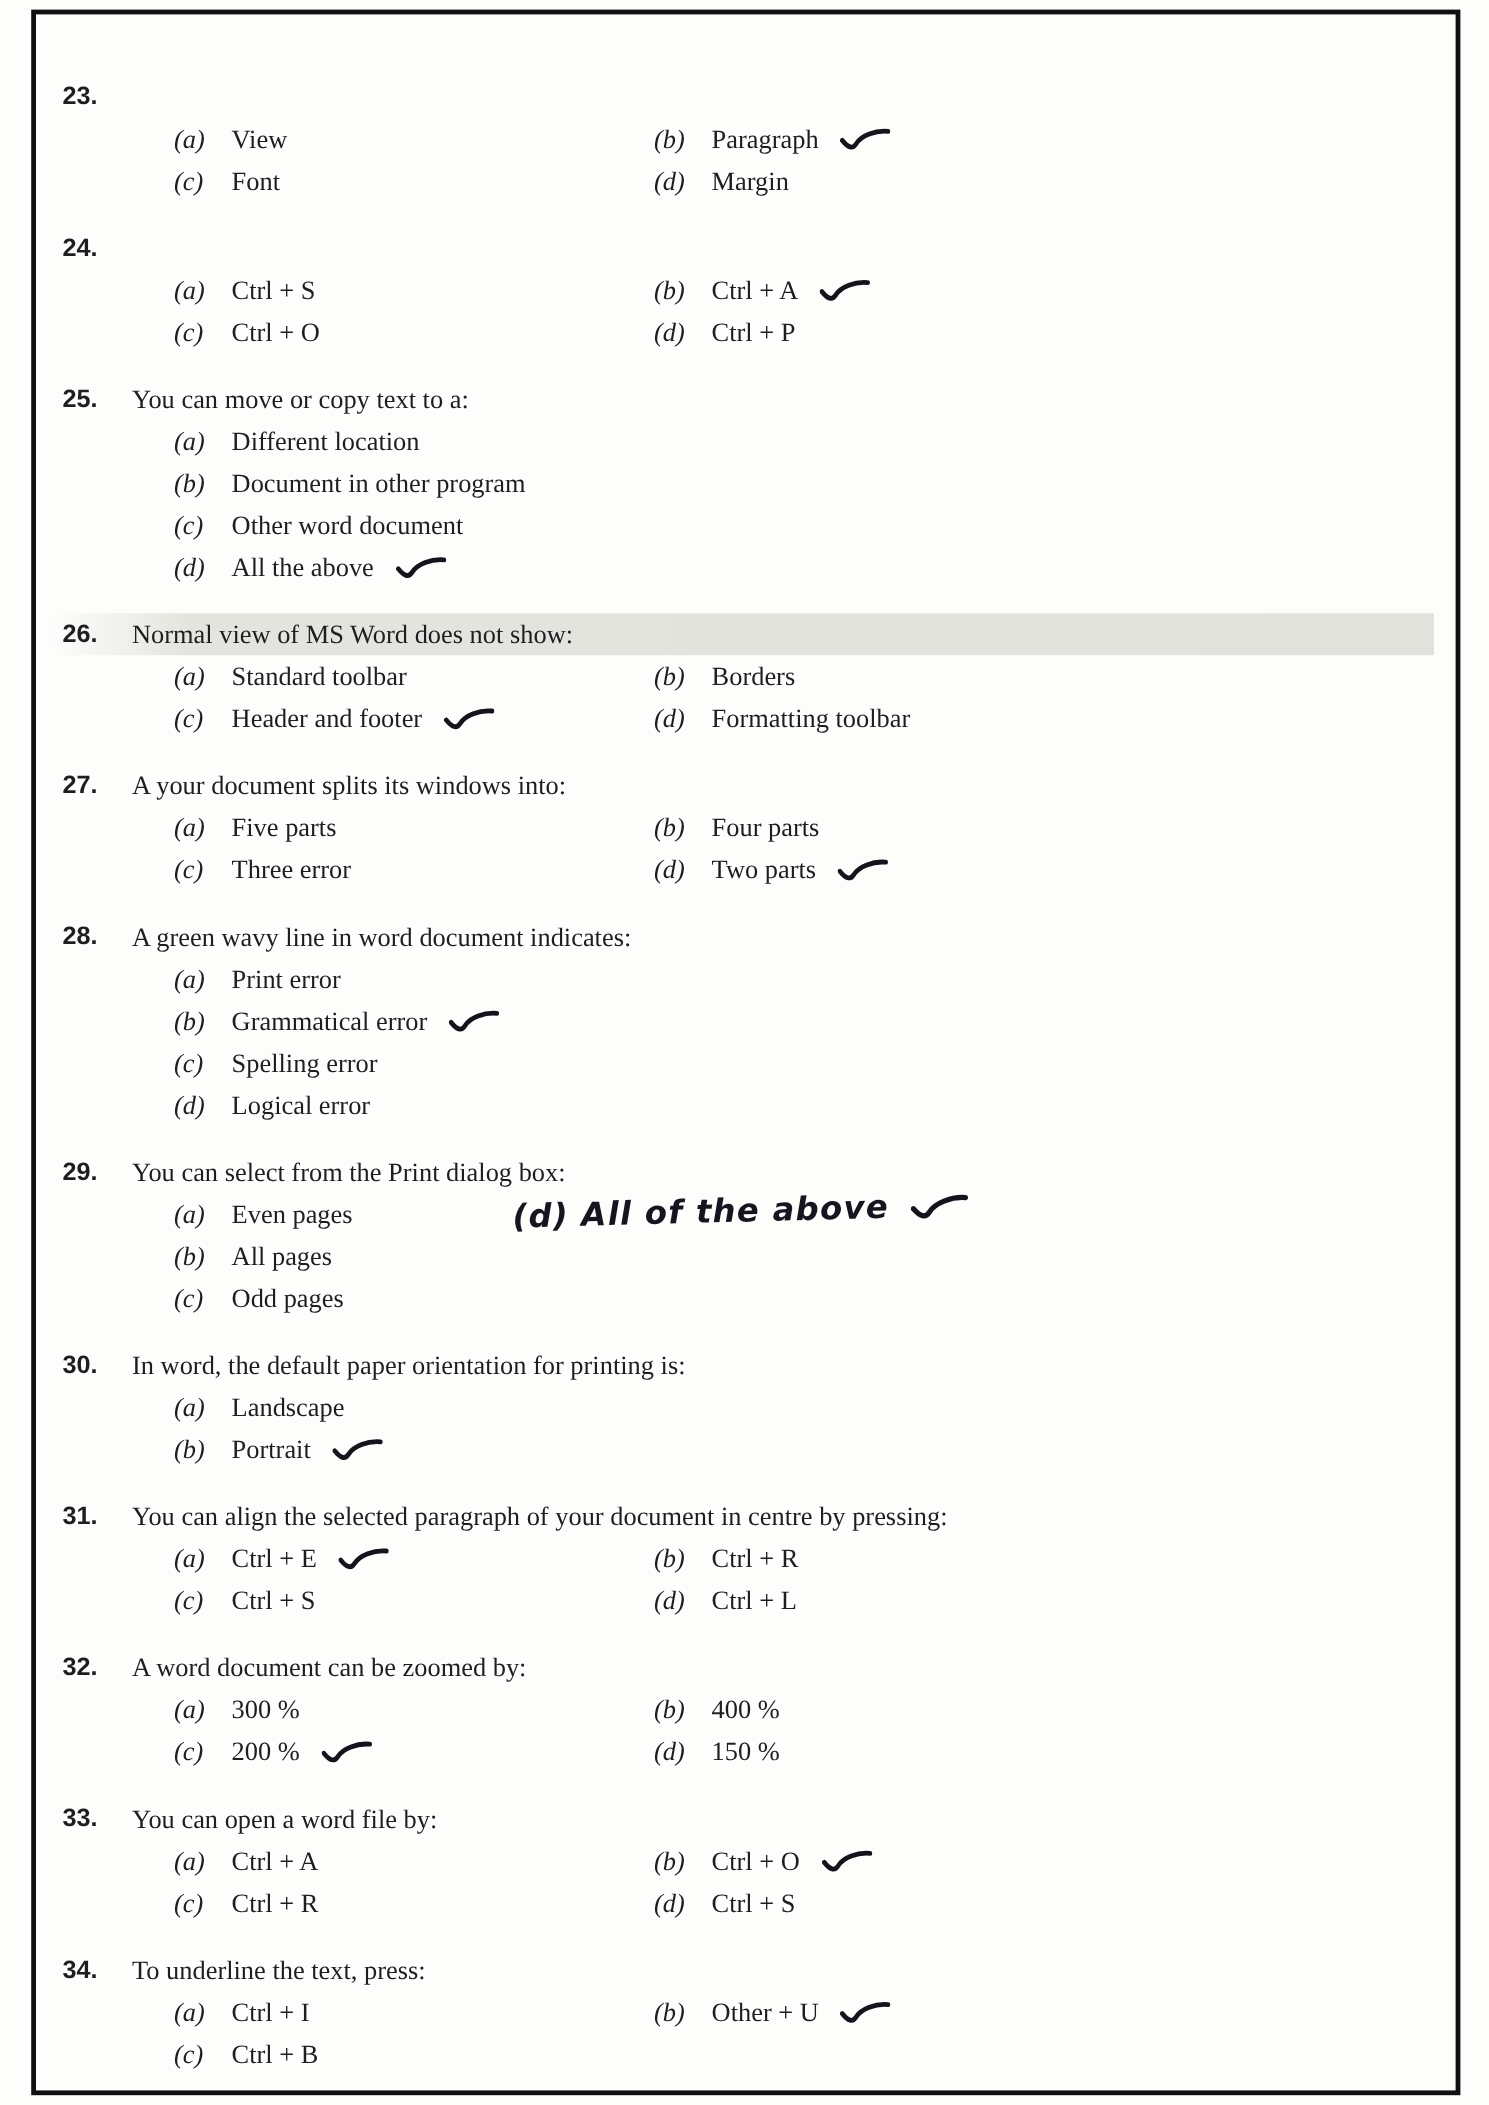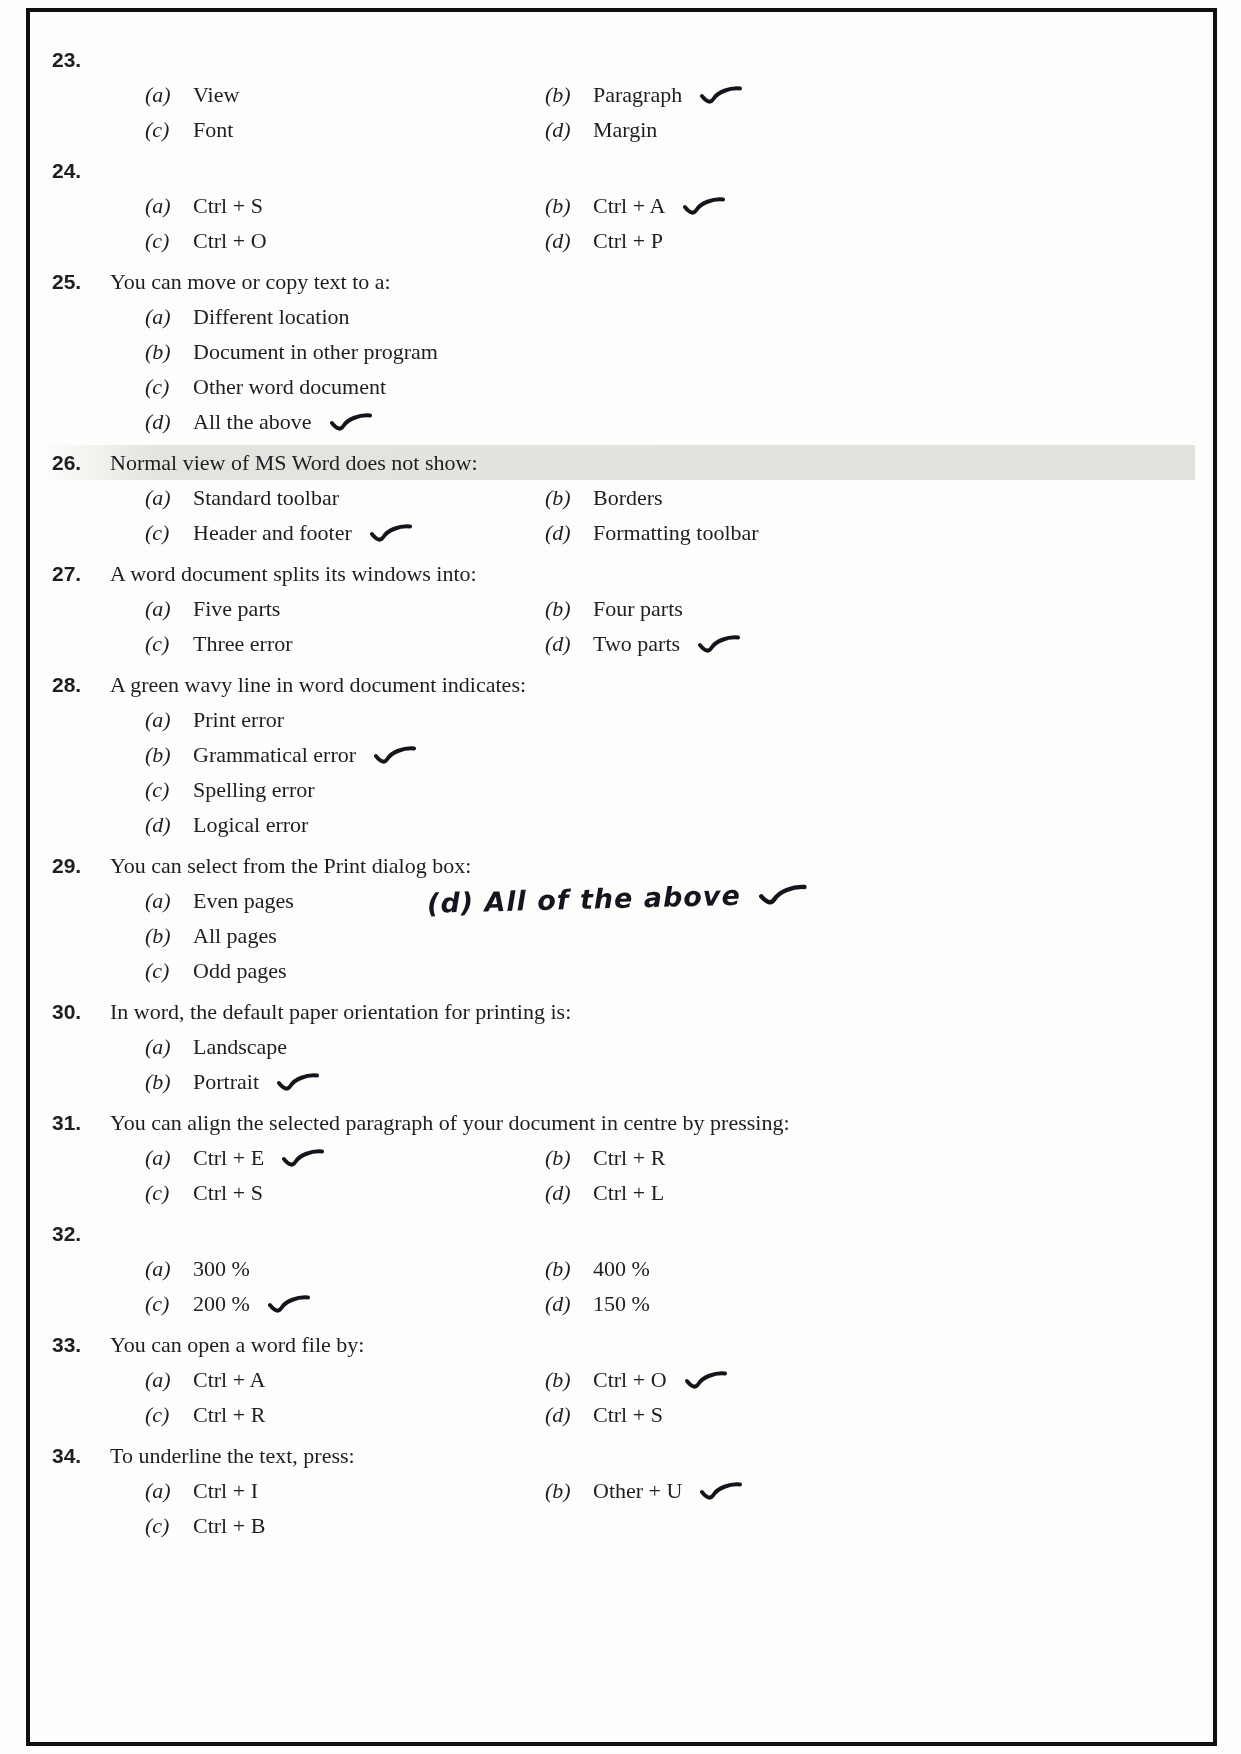--- a/index.html
+++ b/index.html
@@ -23,20 +23,21 @@
     top: 8px;
     bottom: 8px;
     border: 4px solid #101010;
     padding: 30px 18px 20px 12px;
     box-sizing: border-box;
     background: #fdfdfc;
   }
   .question {
     position: relative;
     margin-bottom: 6px;
+    margin-top: 21px;
   }
   .q-head {
     display: grid;
     grid-template-columns: 68px 1fr;
     align-items: start;
     line-height: 35px;
   }
   .q-num {
     font-family: "Liberation Sans", sans-serif;
     font-weight: 700;
@@ -239,21 +240,21 @@
             <div class="option">
     <span class="opt-label">(d)</span>
     <span class="opt-text">Formatting toolbar</span>
 
   </div>
           </div>
   </div>
         <div class="question">
     <div class="q-head">
       <span class="q-num">27.</span>
-      <span class="q-text">A word document splits its windows into:</span>
+      <span class="q-text">A your document splits its windows into:</span>
     </div>
     <div class="options two-col">
             <div class="option">
     <span class="opt-label">(a)</span>
     <span class="opt-text">Five parts</span>
 
   </div>
             <div class="option">
     <span class="opt-label">(b)</span>
     <span class="opt-text">Four parts</span>
@@ -388,20 +389,21 @@
             <div class="option">
     <span class="opt-label">(d)</span>
     <span class="opt-text">Ctrl + L</span>
 
   </div>
           </div>
   </div>
         <div class="question">
     <div class="q-head">
       <span class="q-num">32.</span>
+      <span class="q-text">A word document can be zoomed by:</span>
     </div>
     <div class="options two-col">
             <div class="option">
     <span class="opt-label">(a)</span>
     <span class="opt-text">300 %</span>
 
   </div>
             <div class="option">
     <span class="opt-label">(b)</span>
     <span class="opt-text">400 %</span>

